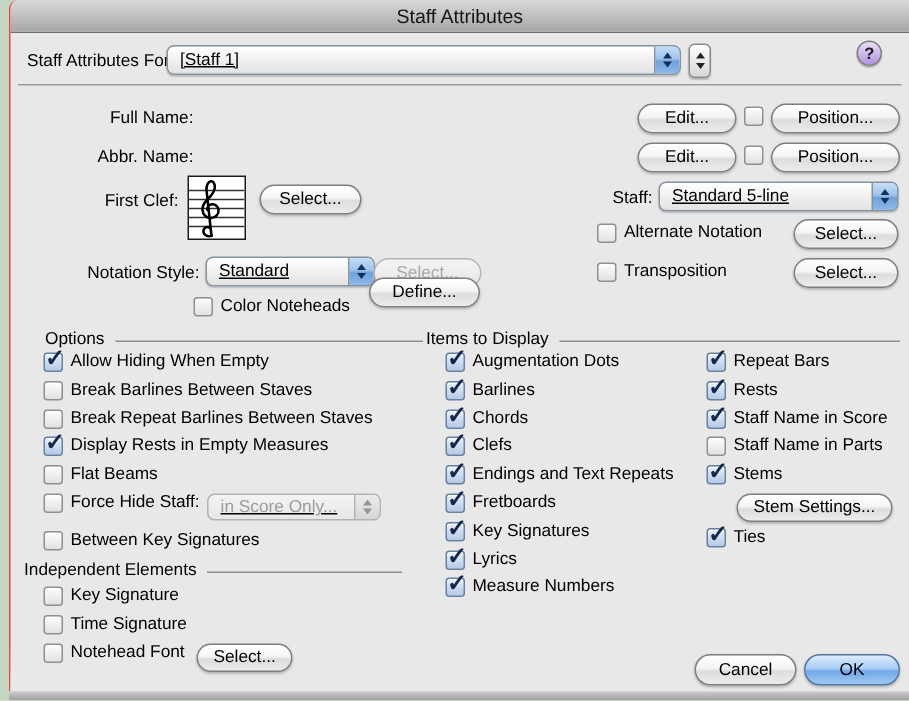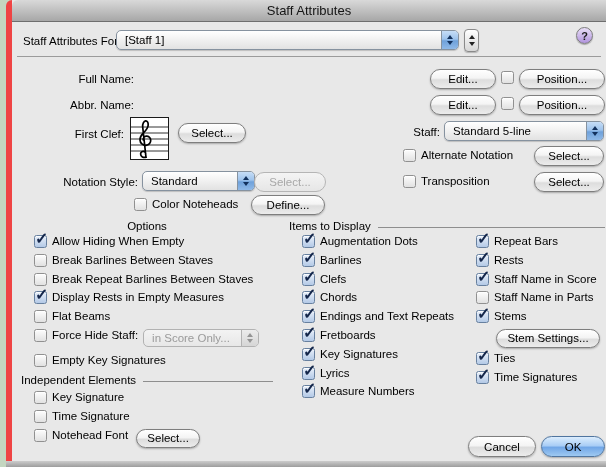--- a/index.html
+++ b/index.html
@@ -1,20 +1,20 @@
 <!DOCTYPE html>
 <html><head>
 <meta charset="utf-8">
 <style>
   * { margin:0; padding:0; box-sizing:border-box; }
   html,body { width:606px; height:467px; }
   body { font-family:"Liberation Sans", sans-serif; background:#c4d6c0; }
   .screen { position:relative; width:606px; height:467px; overflow:hidden; background:#c4d6c0; }
   .dialog { position:absolute; left:6px; top:0; width:600px; height:461px;
-            background:#e8e8e8; border-left:6px solid #ef4444; border-radius:6px 0 0 0; }
+            background:#e8e8e8; border-left:1px solid #ef4444; border-radius:6px 0 0 0; }
   .bottomband { position:absolute; left:6px; top:461px; width:600px; height:6px;
                 background:linear-gradient(#cccccc,#9d9d9d); }
 
   .titlebar { position:absolute; top:0; left:0; right:0; height:22px;
               background:linear-gradient(#d9d9d9,#a7a7a7); border-bottom:1px solid #6e6e6e;
               border-radius:6px 0 0 0; display:flex; align-items:center; justify-content:center;
               font-size:13px; color:#151515; }
 
   .lbl { position:absolute; font-size:11.5px; line-height:13px; color:#000; white-space:nowrap; }
 
@@ -25,21 +25,21 @@
          box-shadow:0 1px 2px rgba(0,0,0,.28); white-space:nowrap; cursor:default; }
   .btn.disabled { color:#a8a8a8; border-color:#b5b5b5; box-shadow:none;
                   background:linear-gradient(#f4f4f4,#e6e6e6); }
   .btn.primary { background:linear-gradient(#dcedfd 0%,#aacef6 45%,#72a7e7 55%,#9ec9f1 100%);
                  border-color:#50759f; }
   .btn.flow { position:relative; }
 
   
   .popup { position:absolute; height:20px; border:1px solid #86929f; border-radius:5px;
            background:linear-gradient(#ffffff,#e2e2e2); display:flex; align-items:stretch;
-           box-shadow:0 1px 1px rgba(0,0,0,.18); overflow:hidden; }
+           box-shadow:0 1px 1px rgba(0,0,0,.18); overflow:hidden;text-decoration:underline; }
   .popup .ptext { flex:1; display:flex; align-items:center; padding:0 8px; font-size:11.5px;
                   white-space:nowrap; overflow:hidden; }
   .popup .pcap { width:17px; border-left:1px solid #86929f;
                  background:linear-gradient(#c6ddf6 0%,#9ec3ec 45%,#6fa1da 55%,#8fb9e8 100%);
                  display:flex; flex-direction:column; align-items:center; justify-content:center; gap:2px; }
   .popup.disabled { border-color:#b2b2b2; box-shadow:none; background:linear-gradient(#f3f3f3,#e7e7e7); }
   .popup.disabled .ptext { color:#9b9b9b; }
   .popup.disabled .pcap { border-left-color:#b2b2b2; background:linear-gradient(#ececec,#d6d6d6); }
   .popup.inline { position:relative; }
 
@@ -107,23 +107,23 @@
   #popup-staff-type { left:432px; top:121px; width:160px; }
   #row-altnot { left:391px; top:149px; }
   #btn-altnot { left:522px; top:146px; width:70px; }
   #row-transp { left:391px; top:175px; }
   #btn-transp { left:522px; top:172px; width:70px; }
 
   #lbl-notstyle { left:16px; top:176px; width:110px; text-align:right; }
   #popup-notstyle { left:130px; top:171px; width:113px; }
   #btn-notstyle-select { left:242px; top:172px; width:72px; }
   #row-colornh { left:122px; top:198px; }
-  #btn-define { left:239px; top:195px; width:74px; }
-
-  #sec-options { left:9px; top:220px; width:252px;flex-direction:column; }
+  #btn-define { left:239px; top:185px; width:74px; }
+
+  #sec-options { left:23px; top:220px; width:252px; }
   #list-options { left:22px; top:235px; width:262px; }
   #popup-forcehide { width:116px; height:18px; margin-left:5px; }
   #sec-independent { left:9px; top:374px; width:252px; }
   #list-independent { left:22px; top:391px; width:262px; }
   #btn-notehead-select { width:64px; height:19px; margin-left:8px; }
 
   #sec-items { left:277px; top:220px; width:316px; }
   #list-items-left { left:290px; top:235px; width:176px; }
   #list-items-right { left:464px; top:235px; width:136px; }
   #btn-stemsettings { width:104px; height:19px; margin:1px 0 4px 20px; }
@@ -249,21 +249,21 @@
         <span class="popup inline disabled" id="popup-forcehide">
           <span class="ptext">in Score Only...</span>
           <span class="pcap">
               <span class="tu"></span>
               <span class="td"></span>
             </span>
         </span>
       </label>
       <label class="cbrow">
         <span class="cb"></span>
-        <span class="cblabel">Empty Key Signatures</span>
+        <span class="cblabel">Between Key Signatures</span>
       </label>
     </div>
 
     <div class="sechead" id="sec-independent">
       <span>Independent Elements</span>
         <span class="line"></span>
     </div>
     <div class="list" id="list-independent">
       <label class="cbrow">
         <span class="cb"></span>
@@ -288,28 +288,28 @@
       <label class="cbrow">
         <span class="cb checked"></span>
         <span class="cblabel">Augmentation Dots</span>
       </label>
       <label class="cbrow">
         <span class="cb checked"></span>
         <span class="cblabel">Barlines</span>
       </label>
       <label class="cbrow">
         <span class="cb checked"></span>
+        <span class="cblabel">Chords</span>
+      </label>
+      <label class="cbrow">
+        <span class="cb checked"></span>
         <span class="cblabel">Clefs</span>
       </label>
       <label class="cbrow">
         <span class="cb checked"></span>
-        <span class="cblabel">Chords</span>
-      </label>
-      <label class="cbrow">
-        <span class="cb checked"></span>
         <span class="cblabel">Endings and Text Repeats</span>
       </label>
       <label class="cbrow">
         <span class="cb checked"></span>
         <span class="cblabel">Fretboards</span>
       </label>
       <label class="cbrow">
         <span class="cb checked"></span>
         <span class="cblabel">Key Signatures</span>
       </label>
@@ -340,24 +340,20 @@
         <span class="cblabel">Staff Name in Parts</span>
       </label>
       <label class="cbrow">
         <span class="cb checked"></span>
         <span class="cblabel">Stems</span>
       </label>
       <div class="btn flow" id="btn-stemsettings">Stem Settings...</div>
       <label class="cbrow">
         <span class="cb checked"></span>
         <span class="cblabel">Ties</span>
-      </label>
-      <label class="cbrow">
-        <span class="cb checked"></span>
-        <span class="cblabel">Time Signatures</span>
       </label>
     </div>
 
     <div class="btn" id="btn-cancel">Cancel</div>
     <div class="btn primary" id="btn-ok">OK</div>
 
   </div>
   <div class="bottomband"></div>
 </div>
 

